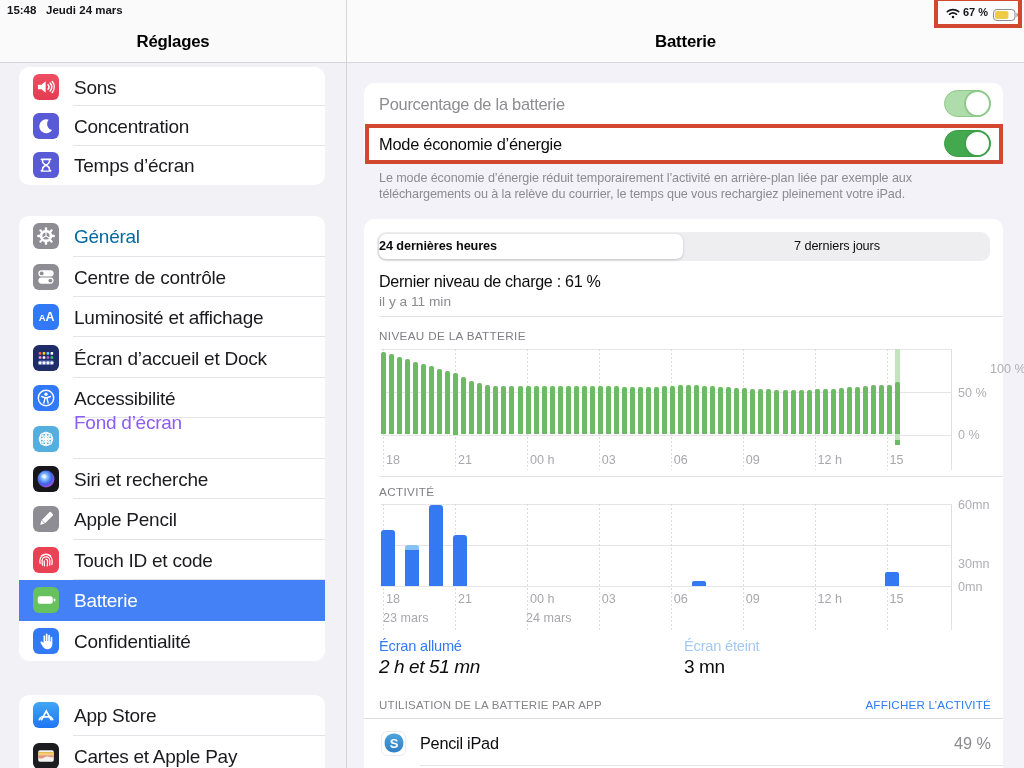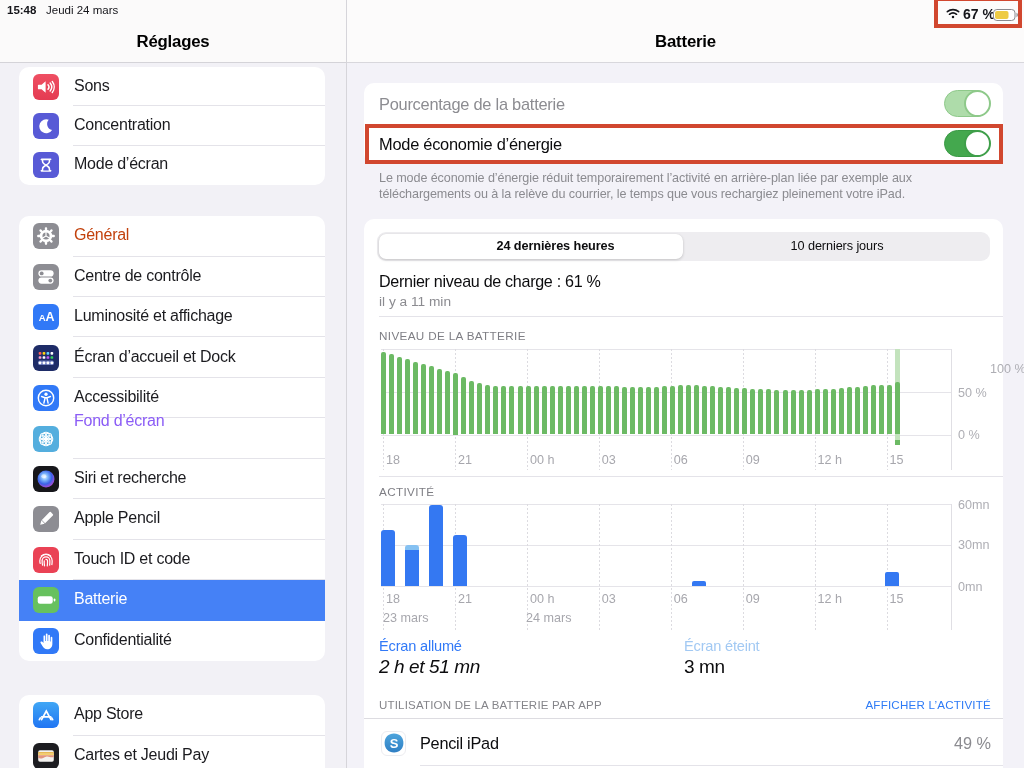--- a/index.html
+++ b/index.html
@@ -2,56 +2,56 @@
 <html><head><meta charset="utf-8">
 <style>
 html,body{margin:0;padding:0;}
 body{width:1024px;height:768px;position:relative;overflow:hidden;
  font-family:"Liberation Sans",sans-serif;background:#f3f2f8;
  -webkit-font-smoothing:antialiased;}
 .abs{position:absolute;}
 .hair{position:absolute;height:1px;background:#e4e3e9;}
 .ic{position:absolute;width:26px;height:26px;border-radius:6px;overflow:hidden;}
 .ic svg{position:absolute;left:0;top:0;width:26px;height:26px;}
-.row-txt{position:absolute;left:55px;font-size:16px;color:#1b1b1f;letter-spacing:-0.25px;white-space:nowrap;}
+.row-txt{position:absolute;left:55px;font-size:19px;color:#1b1b1f;letter-spacing:-0.25px;white-space:nowrap;}
 .glabel{position:absolute;color:#7e7e84;font-size:11.7px;letter-spacing:0.35px;}
 .axlab{position:absolute;color:#aeaeb4;font-size:12.6px;white-space:nowrap;}
 .xlab{position:absolute;color:#a7a7ad;font-size:12.6px;white-space:nowrap;}
 </style></head><body>
 
 <div class="abs" style="left:0;top:0;width:346px;height:768px;background:#f2f1f6;"></div>
 <div class="abs" style="left:0;top:0;width:346px;height:62px;background:#fbfafa;border-bottom:1px solid #d4d3d8;"></div>
-<div class="abs" style="left:7px;top:3.5px;font-size:11.5px;font-weight:700;color:#15151a;">15:48&nbsp;&nbsp; <span style="font-weight:400;">Jeudi 24 mars</span></div>
+<div class="abs" style="left:7px;top:3.5px;font-size:11.5px;font-weight:700;color:#15151a;">15:48&nbsp;&nbsp; <span style="font-weight:700;">Jeudi 24 mars</span></div>
 <div class="abs" style="left:0;top:32px;width:346px;text-align:center;font-size:16.8px;font-weight:700;letter-spacing:-0.2px;color:#000;">Réglages</div>
 <div class="abs" style="left:19px;top:67px;width:306px;height:118px;background:#fff;border-radius:10px;"></div>
 <div class="row-txt" style="left:74px;top:76.7px;color:#1b1b1f;">Sons</div>
 <div class="ic" style="left:33px;top:73.7px;background:linear-gradient(180deg,#ef4f63,#e43b52);">
     <svg viewBox="0 0 27 27">
       <path fill="#fff" d="M5.8 11.1h3.1l4.2-3.7v12.2l-4.2-3.7H5.8c-.4 0-.7-.3-.7-.7v-3.4c0-.4.3-.7.7-.7z"></path>
       <path fill="none" stroke="#fff" stroke-width="1.5" stroke-linecap="round" d="M15.6 11.1a3.6 3.6 0 010 4.8"></path>
       <path fill="none" stroke="#fff" stroke-width="1.5" stroke-linecap="round" d="M17.8 9.4a6.4 6.4 0 010 8.2"></path>
       <path fill="none" stroke="#fff" stroke-width="1.5" stroke-linecap="round" d="M20 7.8a9.2 9.2 0 010 11.4"></path>
     </svg>
   </div>
 <div class="hair" style="left:73px;top:105.3px;width:252px;"></div>
 <div class="row-txt" style="left:74px;top:115.9px;color:#1b1b1f;">Concentration</div>
 <div class="ic" style="left:33px;top:112.9px;background:#585ad6;">
     <svg viewBox="0 0 27 27">
       <path fill="#fff" d="M16.4 7.1a7.2 7.2 0 103.4 10.6A6.4 6.4 0 0116.4 7.1z"></path>
     </svg>
   </div>
 <div class="hair" style="left:73px;top:144.6px;width:252px;"></div>
-<div class="row-txt" style="left:74px;top:155.3px;color:#1b1b1f;">Mode d’écran</div>
+<div class="row-txt" style="left:74px;top:155.3px;color:#1b1b1f;">Temps d’écran</div>
 <div class="ic" style="left:33px;top:152.3px;background:#585ad6;">
     <svg viewBox="0 0 27 27">
       <path fill="#fff" d="M8.6 6.8h9.8c.5 0 .8.4.8.8 0 .5-.3.8-.8.8h-.5v1.2c0 1.9-1.6 3.2-3.1 4 1.5.8 3.1 2.1 3.1 4v1.2h.5c.5 0 .8.4.8.8 0 .5-.3.8-.8.8H8.6c-.5 0-.8-.4-.8-.8 0-.5.3-.8.8-.8h.5v-1.2c0-1.9 1.6-3.2 3.1-4-1.5-.8-3.1-2.1-3.1-4V8.5h-.5c-.5 0-.8-.4-.8-.8 0-.5.3-.8.8-.8zm2.1 1.7v1.2c0 1.5 1.6 2.5 2.8 3.1 1.2-.6 2.8-1.6 2.8-3.1V8.5zm2.8 6.4c-1.2.6-2.8 1.6-2.8 3.1v1.2h5.6V18c0-1.5-1.6-2.5-2.8-3.1z"></path>
     </svg>
   </div>
 <div class="abs" style="left:19px;top:216px;width:306px;height:445px;background:#fff;border-radius:10px;"></div>
-<div class="row-txt" style="left:74px;top:226.2px;color:#c2410c;">Général</div>
+<div class="row-txt" style="left:74px;top:226.2px;color:#0369a1;">Général</div>
 <div class="ic" style="left:33px;top:223.2px;background:#8d8d93;">
     <svg viewBox="0 0 27 27">
       <rect x="12.3" y="4.3" width="2.4" height="3.6" rx="1" fill="#fff" transform="rotate(0 13.5 13.5)"></rect>
       <rect x="12.3" y="4.3" width="2.4" height="3.6" rx="1" fill="#fff" transform="rotate(45 13.5 13.5)"></rect>
       <rect x="12.3" y="4.3" width="2.4" height="3.6" rx="1" fill="#fff" transform="rotate(90 13.5 13.5)"></rect>
       <rect x="12.3" y="4.3" width="2.4" height="3.6" rx="1" fill="#fff" transform="rotate(135 13.5 13.5)"></rect>
       <rect x="12.3" y="4.3" width="2.4" height="3.6" rx="1" fill="#fff" transform="rotate(180 13.5 13.5)"></rect>
       <rect x="12.3" y="4.3" width="2.4" height="3.6" rx="1" fill="#fff" transform="rotate(225 13.5 13.5)"></rect>
       <rect x="12.3" y="4.3" width="2.4" height="3.6" rx="1" fill="#fff" transform="rotate(270 13.5 13.5)"></rect>
       <rect x="12.3" y="4.3" width="2.4" height="3.6" rx="1" fill="#fff" transform="rotate(315 13.5 13.5)"></rect>
@@ -179,60 +179,60 @@
 <div class="ic" style="left:33px;top:702.2px;background:linear-gradient(180deg,#41a7f5,#2075f3);">
     <svg viewBox="0 0 27 27">
       <g stroke="#fff" stroke-width="1.8" stroke-linecap="round" fill="none">
         <path d="M8.9 18.3l4.9-8.8 4.9 8.8"></path>
         <path d="M9 15.4h9.4"></path>
         <path d="M6.6 18.3l1-1.8M20.4 18.3l-1-1.8"></path>
       </g>
     </svg>
   </div>
 <div class="hair" style="left:73px;top:734.5px;width:252px;"></div>
-<div class="row-txt" style="left:74px;top:745.8px;color:#1b1b1f;">Cartes et Jeudi Pay</div>
+<div class="row-txt" style="left:74px;top:745.8px;color:#1b1b1f;">Cartes et Apple Pay</div>
 <div class="ic" style="left:33px;top:742.8px;background:#1d1d21;">
     <svg viewBox="0 0 27 27">
       <rect x="5.4" y="7.6" width="16.2" height="11.8" rx="1.8" fill="#f4f2ef"></rect>
       <rect x="5.4" y="9.4" width="16.2" height="1.7" fill="#e8b64c"></rect>
       <rect x="5.4" y="11.1" width="16.2" height="1.7" fill="#f6d06a"></rect>
       <path d="M5.4 12.8h16.2v1.4c-2.6 1.8-5.4-1.1-8.1 0-2.7 1.1-5.5 2.9-8.1 1.2z" fill="#e2957f"></path>
     </svg>
   </div>
 <div class="abs" style="left:346px;top:0;width:1px;height:768px;background:#d6d5da;"></div>
 <div class="abs" style="left:347px;top:0;width:677px;height:62px;background:#fcfbfb;border-bottom:1px solid #d8d7dc;"></div>
 <div class="abs" style="left:347px;top:32px;width:677px;text-align:center;font-size:16.8px;font-weight:700;letter-spacing:-0.2px;color:#000;">Batterie</div>
 <div class="abs" style="left:946px;top:5px;width:14px;height:11px;">
 <svg viewBox="0 0 16 13" width="14" height="11">
 <path d="M1.3 4.4a10.3 10.3 0 0113.4 0" fill="none" stroke="#15151a" stroke-width="1.9" stroke-linecap="round"></path>
 <path d="M3.8 7.4a6.6 6.6 0 018.4 0" fill="none" stroke="#15151a" stroke-width="1.9" stroke-linecap="round"></path>
 <circle cx="8" cy="10.6" r="1.5" fill="#15151a"></circle>
 </svg></div>
-<div class="abs" style="left:963px;top:5.5px;font-size:14px;font-weight:600;color:#15151a;">67&nbsp;%</div>
+<div class="abs" style="left:963px;top:5.5px;font-size:11px;font-weight:600;color:#15151a;">67&nbsp;%</div>
 <div class="abs" style="left:993px;top:7px;width:26px;height:12px;">
 <svg viewBox="0 0 26 12" width="26" height="12">
 <rect x="0.5" y="0.5" width="21.5" height="11" rx="3.4" fill="#fff" stroke="#8a8a8f" stroke-width="1"></rect>
 <rect x="2" y="2" width="13.5" height="8" rx="2" fill="#eecb44"></rect>
 <path d="M23.5 3.8v4.4a2.4 2.4 0 000-4.4z" fill="#8a8a8f"></path>
 </svg></div>
 <div class="abs" style="left:934px;top:-3px;width:88px;height:31px;box-sizing:border-box;border:4px solid #d1472f;"></div>
 <div class="abs" style="left:364px;top:83px;width:639px;height:81px;background:#fff;border-radius:10px;"></div>
 <div class="abs" style="left:379px;top:94.5px;font-size:16.4px;letter-spacing:-0.25px;color:#8c8c91;">Pourcentage de la batterie</div>
 <div class="abs" style="left:379px;top:135px;font-size:16.4px;letter-spacing:-0.25px;color:#0c0c0e;">Mode économie d’énergie</div>
 <div class="abs" style="left:944px;top:90px;width:46px;height:27px;border-radius:13.5px;background:#aedcaa;box-sizing:border-box;border:1.5px solid #8ec98a;"></div>
 <div class="abs" style="left:964px;top:90px;width:27px;height:27px;border-radius:50%;background:#fff;box-sizing:border-box;border:2px solid #8ec98a;"></div>
 <div class="abs" style="left:944px;top:130px;width:46px;height:27px;border-radius:13.5px;background:#44a84e;box-sizing:border-box;border:1.5px solid #3a9a45;"></div>
 <div class="abs" style="left:964px;top:130px;width:27px;height:27px;border-radius:50%;background:#fff;box-sizing:border-box;border:2px solid #3f9f4a;"></div>
 <div class="abs" style="left:365px;top:123.5px;width:638px;height:40.5px;box-sizing:border-box;border:4px solid #d1472f;"></div>
 <div class="abs" style="left:379px;top:169.5px;width:640px;font-size:12.6px;letter-spacing:-0.1px;line-height:16px;color:#8b8b90;">Le mode économie d’énergie réduit temporairement l’activité en arrière-plan liée par exemple aux<br>téléchargements ou à la relève du courrier, le temps que vous rechargiez pleinement votre iPad.</div>
 <div class="abs" style="left:364px;top:219px;width:639px;height:560px;background:#fff;border-radius:10px 10px 0 0;"></div>
 <div class="abs" style="left:377px;top:232px;width:613px;height:29px;background:#eeedf0;border-radius:9px;"></div>
 <div class="abs" style="left:379px;top:234px;width:304px;height:25px;background:#fff;border-radius:7px;box-shadow:0 1px 3px rgba(0,0,0,0.18),0 0 1px rgba(0,0,0,0.06);"></div>
-<div class="abs" style="left:379px;top:239px;width:353px;text-align:center;font-size:12.7px;font-weight:600;letter-spacing:-0.1px;color:#0c0c0e;">24 dernières heures</div>
-<div class="abs" style="left:685px;top:239px;width:304px;text-align:center;font-size:12.7px;letter-spacing:-0.1px;color:#0c0c0e;">10 derniers jours</div>
+<div class="abs" style="left:379px;top:239px;width:353px;text-align:left;font-size:12.7px;font-weight:600;letter-spacing:-0.1px;color:#0c0c0e;">24 dernières heures</div>
+<div class="abs" style="left:685px;top:239px;width:304px;text-align:center;font-size:12.7px;letter-spacing:-0.1px;color:#0c0c0e;">7 derniers jours</div>
 <div class="abs" style="left:379px;top:272px;font-size:16.1px;letter-spacing:-0.3px;color:#0c0c0e;">Dernier niveau de charge&nbsp;: 61&nbsp;%</div>
 <div class="abs" style="left:379px;top:294px;font-size:13.7px;color:#8b8b90;">il y a 11 min</div>
 <div class="hair" style="left:379px;top:316px;width:624px;"></div>
 <div class="glabel" style="left:379px;top:329px;">NIVEAU DE LA BATTERIE</div>
 <div class="abs" style="left:381px;top:349.2px;width:569.5px;height:1px;background:#e5e4e9;"></div>
 <div class="abs" style="left:381px;top:391.85px;width:569.5px;height:1px;background:#e5e4e9;"></div>
 <div class="abs" style="left:381px;top:434.5px;width:569.5px;height:1px;background:#e5e4e9;"></div>
 <div class="abs" style="left:383px;top:349.2px;width:1px;height:120.80000000000001px;background:repeating-linear-gradient(180deg,#dcdbe0 0,#dcdbe0 2px,transparent 2px,transparent 4px);"></div>
 <div class="abs" style="left:454.9px;top:349.2px;width:1px;height:120.80000000000001px;background:repeating-linear-gradient(180deg,#dcdbe0 0,#dcdbe0 2px,transparent 2px,transparent 4px);"></div>
 <div class="abs" style="left:526.9px;top:349.2px;width:1px;height:120.80000000000001px;background:repeating-linear-gradient(180deg,#dcdbe0 0,#dcdbe0 2px,transparent 2px,transparent 4px);"></div>
@@ -335,21 +335,21 @@
 <div class="abs" style="left:886.6px;top:504.0px;width:1px;height:126.0px;background:repeating-linear-gradient(180deg,#dcdbe0 0,#dcdbe0 2px,transparent 2px,transparent 4px);"></div>
 <div class="abs" style="left:950.5px;top:504.0px;width:1px;height:126px;background:#e0dfe4;"></div>
 <div class="abs" style="left:381px;top:530px;width:14px;height:56.200000000000045px;background:#3478f2;border-radius:3px 3px 0 0;"></div>
 <div class="abs" style="left:405px;top:545px;width:14px;height:5px;background:#85c1f2;border-radius:3px 3px 0 0;"></div>
 <div class="abs" style="left:405px;top:550px;width:14px;height:36.200000000000045px;background:#3478f2;border-radius:0;"></div>
 <div class="abs" style="left:429px;top:504.5px;width:14px;height:81.70000000000005px;background:#3478f2;border-radius:3px 3px 0 0;"></div>
 <div class="abs" style="left:453px;top:535px;width:14px;height:51.200000000000045px;background:#3478f2;border-radius:3px 3px 0 0;"></div>
 <div class="abs" style="left:692px;top:580.5px;width:14px;height:5.7000000000000455px;background:#3478f2;border-radius:2px 2px 0 0;"></div>
 <div class="abs" style="left:885px;top:571.5px;width:14px;height:14.700000000000045px;background:#3478f2;border-radius:2px 2px 0 0;"></div>
 <div class="axlab" style="left:958px;top:497.5px;">60mn</div>
-<div class="axlab" style="left:958px;top:538px;">30mn</div>
+<div class="axlab" style="left:958px;top:557px;">30mn</div>
 <div class="axlab" style="left:958px;top:579.5px;">0mn</div>
 <div class="xlab" style="left:386px;top:591.5px;">18</div>
 <div class="xlab" style="left:457.9px;top:591.5px;">21</div>
 <div class="xlab" style="left:529.9px;top:591.5px;">00 h</div>
 <div class="xlab" style="left:601.8px;top:591.5px;">03</div>
 <div class="xlab" style="left:673.8px;top:591.5px;">06</div>
 <div class="xlab" style="left:745.7px;top:591.5px;">09</div>
 <div class="xlab" style="left:817.6px;top:591.5px;">12 h</div>
 <div class="xlab" style="left:889.6px;top:591.5px;">15</div>
 <div class="xlab" style="left:383px;top:610.5px;">23 mars</div>

